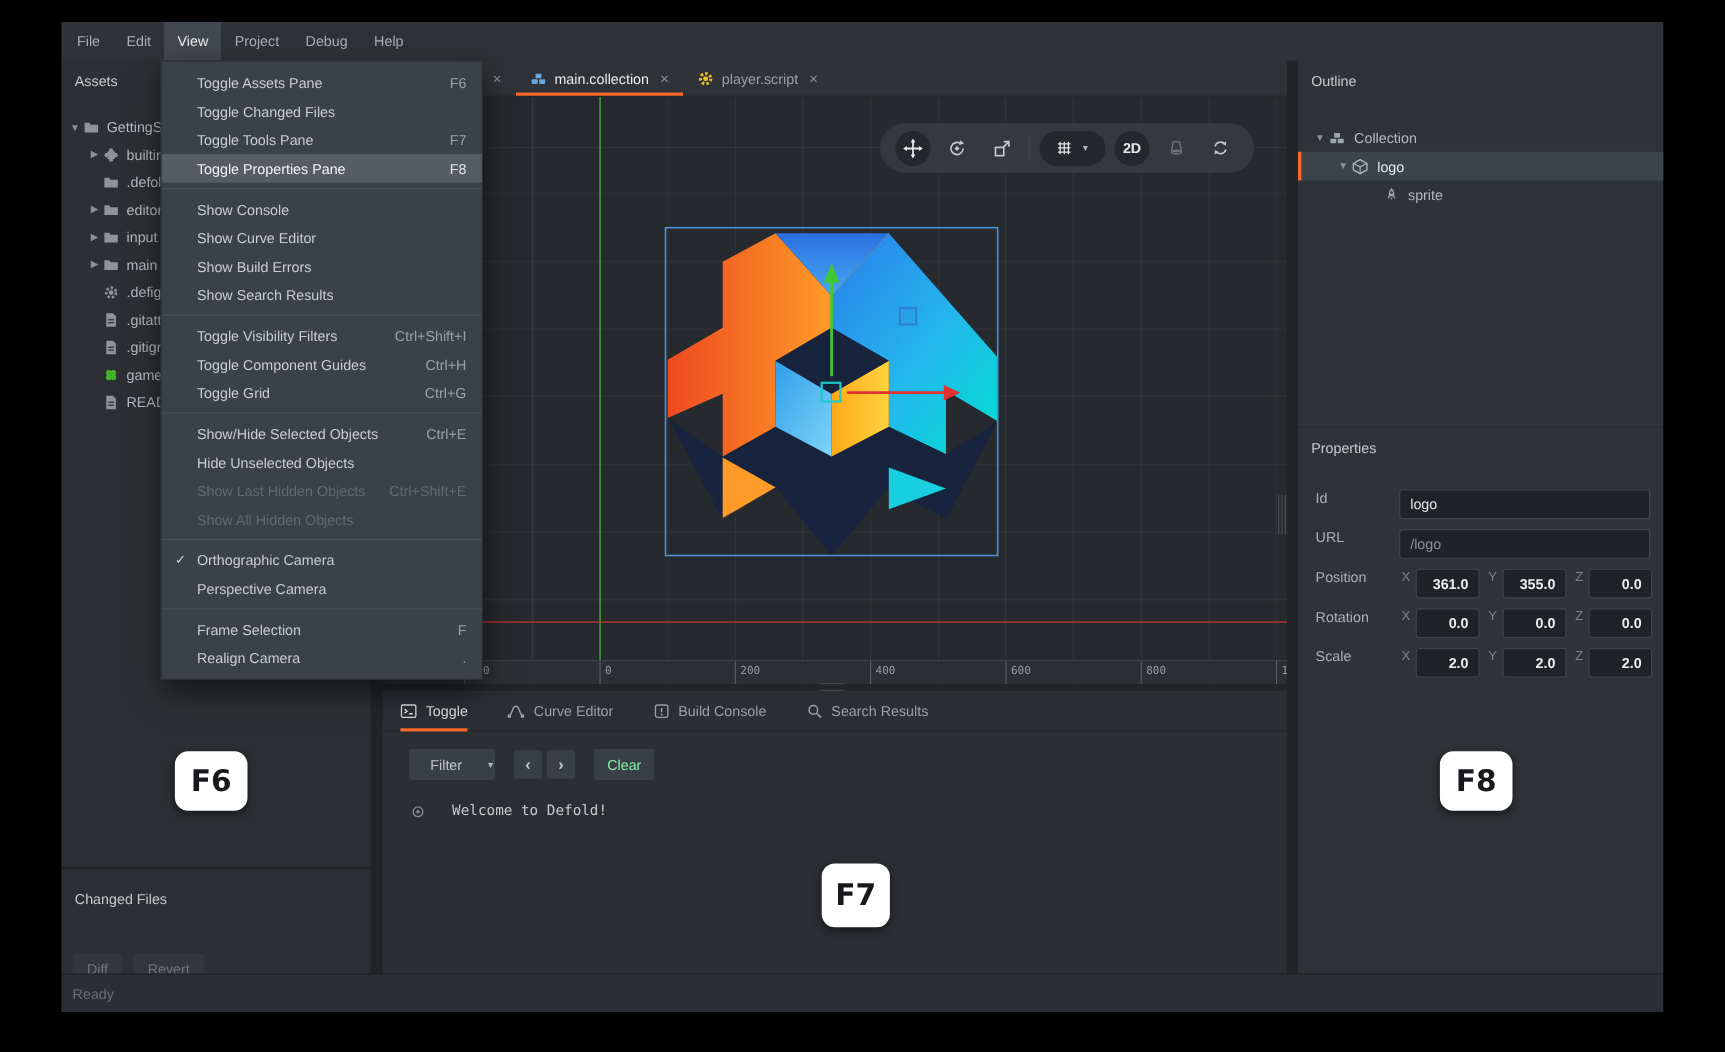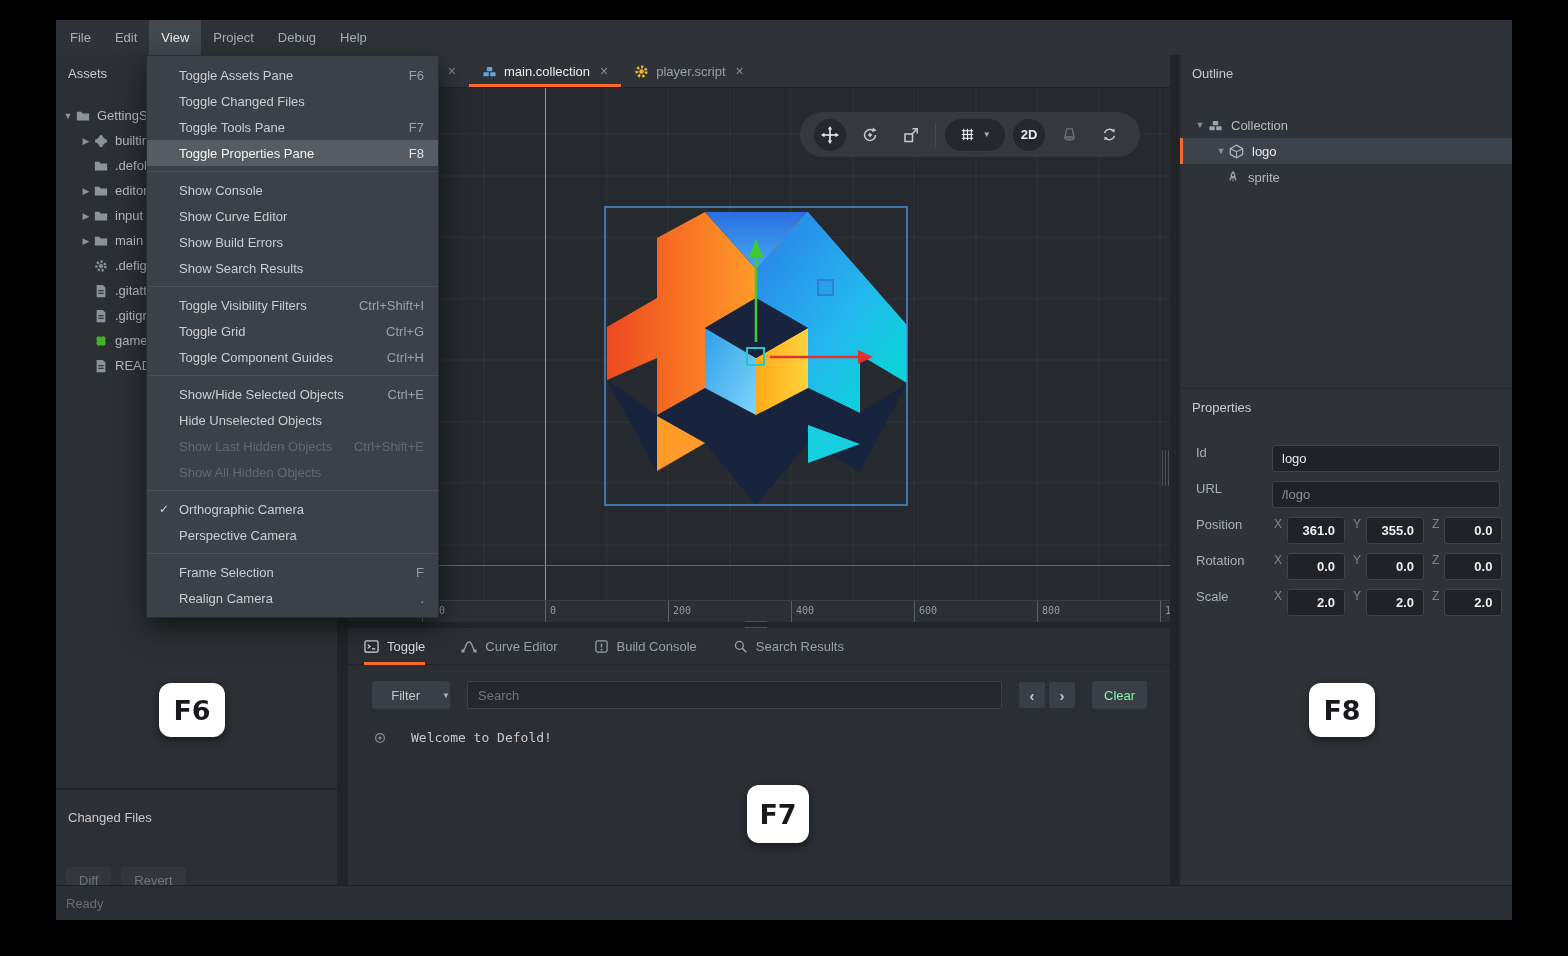--- a/index.html
+++ b/index.html
@@ -67,21 +67,21 @@
   .clearbtn{height:28px;padding:0 12px;background:#3a3f45;border-radius:3px;color:#86efac;font-size:13px;display:flex;align-items:center;margin-left:17px}
   .clog{margin:21px 0 16px 26px;display:flex;align-items:center;gap:25px;font-family:"DejaVu Sans Mono",monospace;font-size:13px;color:#c7cacd}
 
   
   .rightpanel{position:absolute;left:1124px;top:35px;width:332px;height:830px;background:#2f3337}
   .otree{margin-top:31px}
   .orow{height:26px;display:flex;align-items:center;font-size:13px;color:#b4b9be}
   .orow .tri{width:16px;font-size:9px;color:#8b9197;text-align:center;flex:none}
   .orow svg{flex:none;margin-right:8px}
   .orow.sel{background:#3d434b;border-left:3px solid #f8692b;color:#e7e9ea}
-  .o0{padding-left:12px}.o1s{padding-left:30px}.o2{padding-left:46px}
+  .o0{padding-left:12px}.o1s{padding-left:30px}.o2{padding-left:78px}
   .propsec{position:absolute;left:0;top:333px;width:100%;border-top:1px solid #272a2e}
   .prow{display:flex;align-items:flex-start;height:27px;margin:9px 0 0 16px}
   .plabel{width:76px;font-size:13px;color:#a9afb5;flex:none}
   .pfield{height:27px;background:#1f2227;border:1px solid #3f444b;border-radius:3px;display:flex;align-items:center;padding:0 9px;font-size:13px;color:#e3e5e7}
   .wide{width:228px}
   .grey{color:#8a9096}
   .num{width:58px;justify-content:flex-end;font-weight:bold;color:#eceeef}
   .axl{margin:0 5px 0 8px;color:#7d838a;font-size:12px;flex:none}
   .axl.first{margin-left:2px}
 
@@ -415,21 +415,20 @@
             <line x1="10" y1="10" x2="14.2" y2="14.2" stroke="#9aa0a5" stroke-width="1.6"></line>
           </svg>
         <span>Search Results</span>
       </div>
     </div>
     <div class="cfilter">
       <div class="filterbtn">
         <span>Filter</span>
         <span class="caret">▼</span>
       </div>
-      <input class="searchin" placeholder="Search" style="">
       <div class="navbtn nprev">‹</div>
       <div class="navbtn nnext">›</div>
       <div class="clearbtn">Clear</div>
     </div>
     <div class="clog">
       <svg viewBox="0 0 12 12" width="12" height="12">
           <circle cx="6" cy="6" r="4.4" fill="none" stroke="#868c92" stroke-width="1.2"></circle>
           <circle cx="6" cy="6" r="1.6" fill="#868c92"></circle>
         </svg>
       <span>Welcome to Defold!</span>
@@ -568,26 +567,26 @@
     <div class="mrow">
         <span>Show Search Results</span>
         <span class="sc"></span>
       </div>
     <div class="msep"></div>
     <div class="mrow">
         <span>Toggle Visibility Filters</span>
         <span class="sc">Ctrl+Shift+I</span>
       </div>
     <div class="mrow">
+        <span>Toggle Component Guides</span>
+        <span class="sc">Ctrl+H</span>
+      </div>
+    <div class="mrow">
         <span>Toggle Grid</span>
         <span class="sc">Ctrl+G</span>
-      </div>
-    <div class="mrow">
-        <span>Toggle Component Guides</span>
-        <span class="sc">Ctrl+H</span>
       </div>
     <div class="msep"></div>
     <div class="mrow">
         <span>Show/Hide Selected Objects</span>
         <span class="sc">Ctrl+E</span>
       </div>
     <div class="mrow">
         <span>Hide Unselected Objects</span>
         <span class="sc"></span>
       </div>

